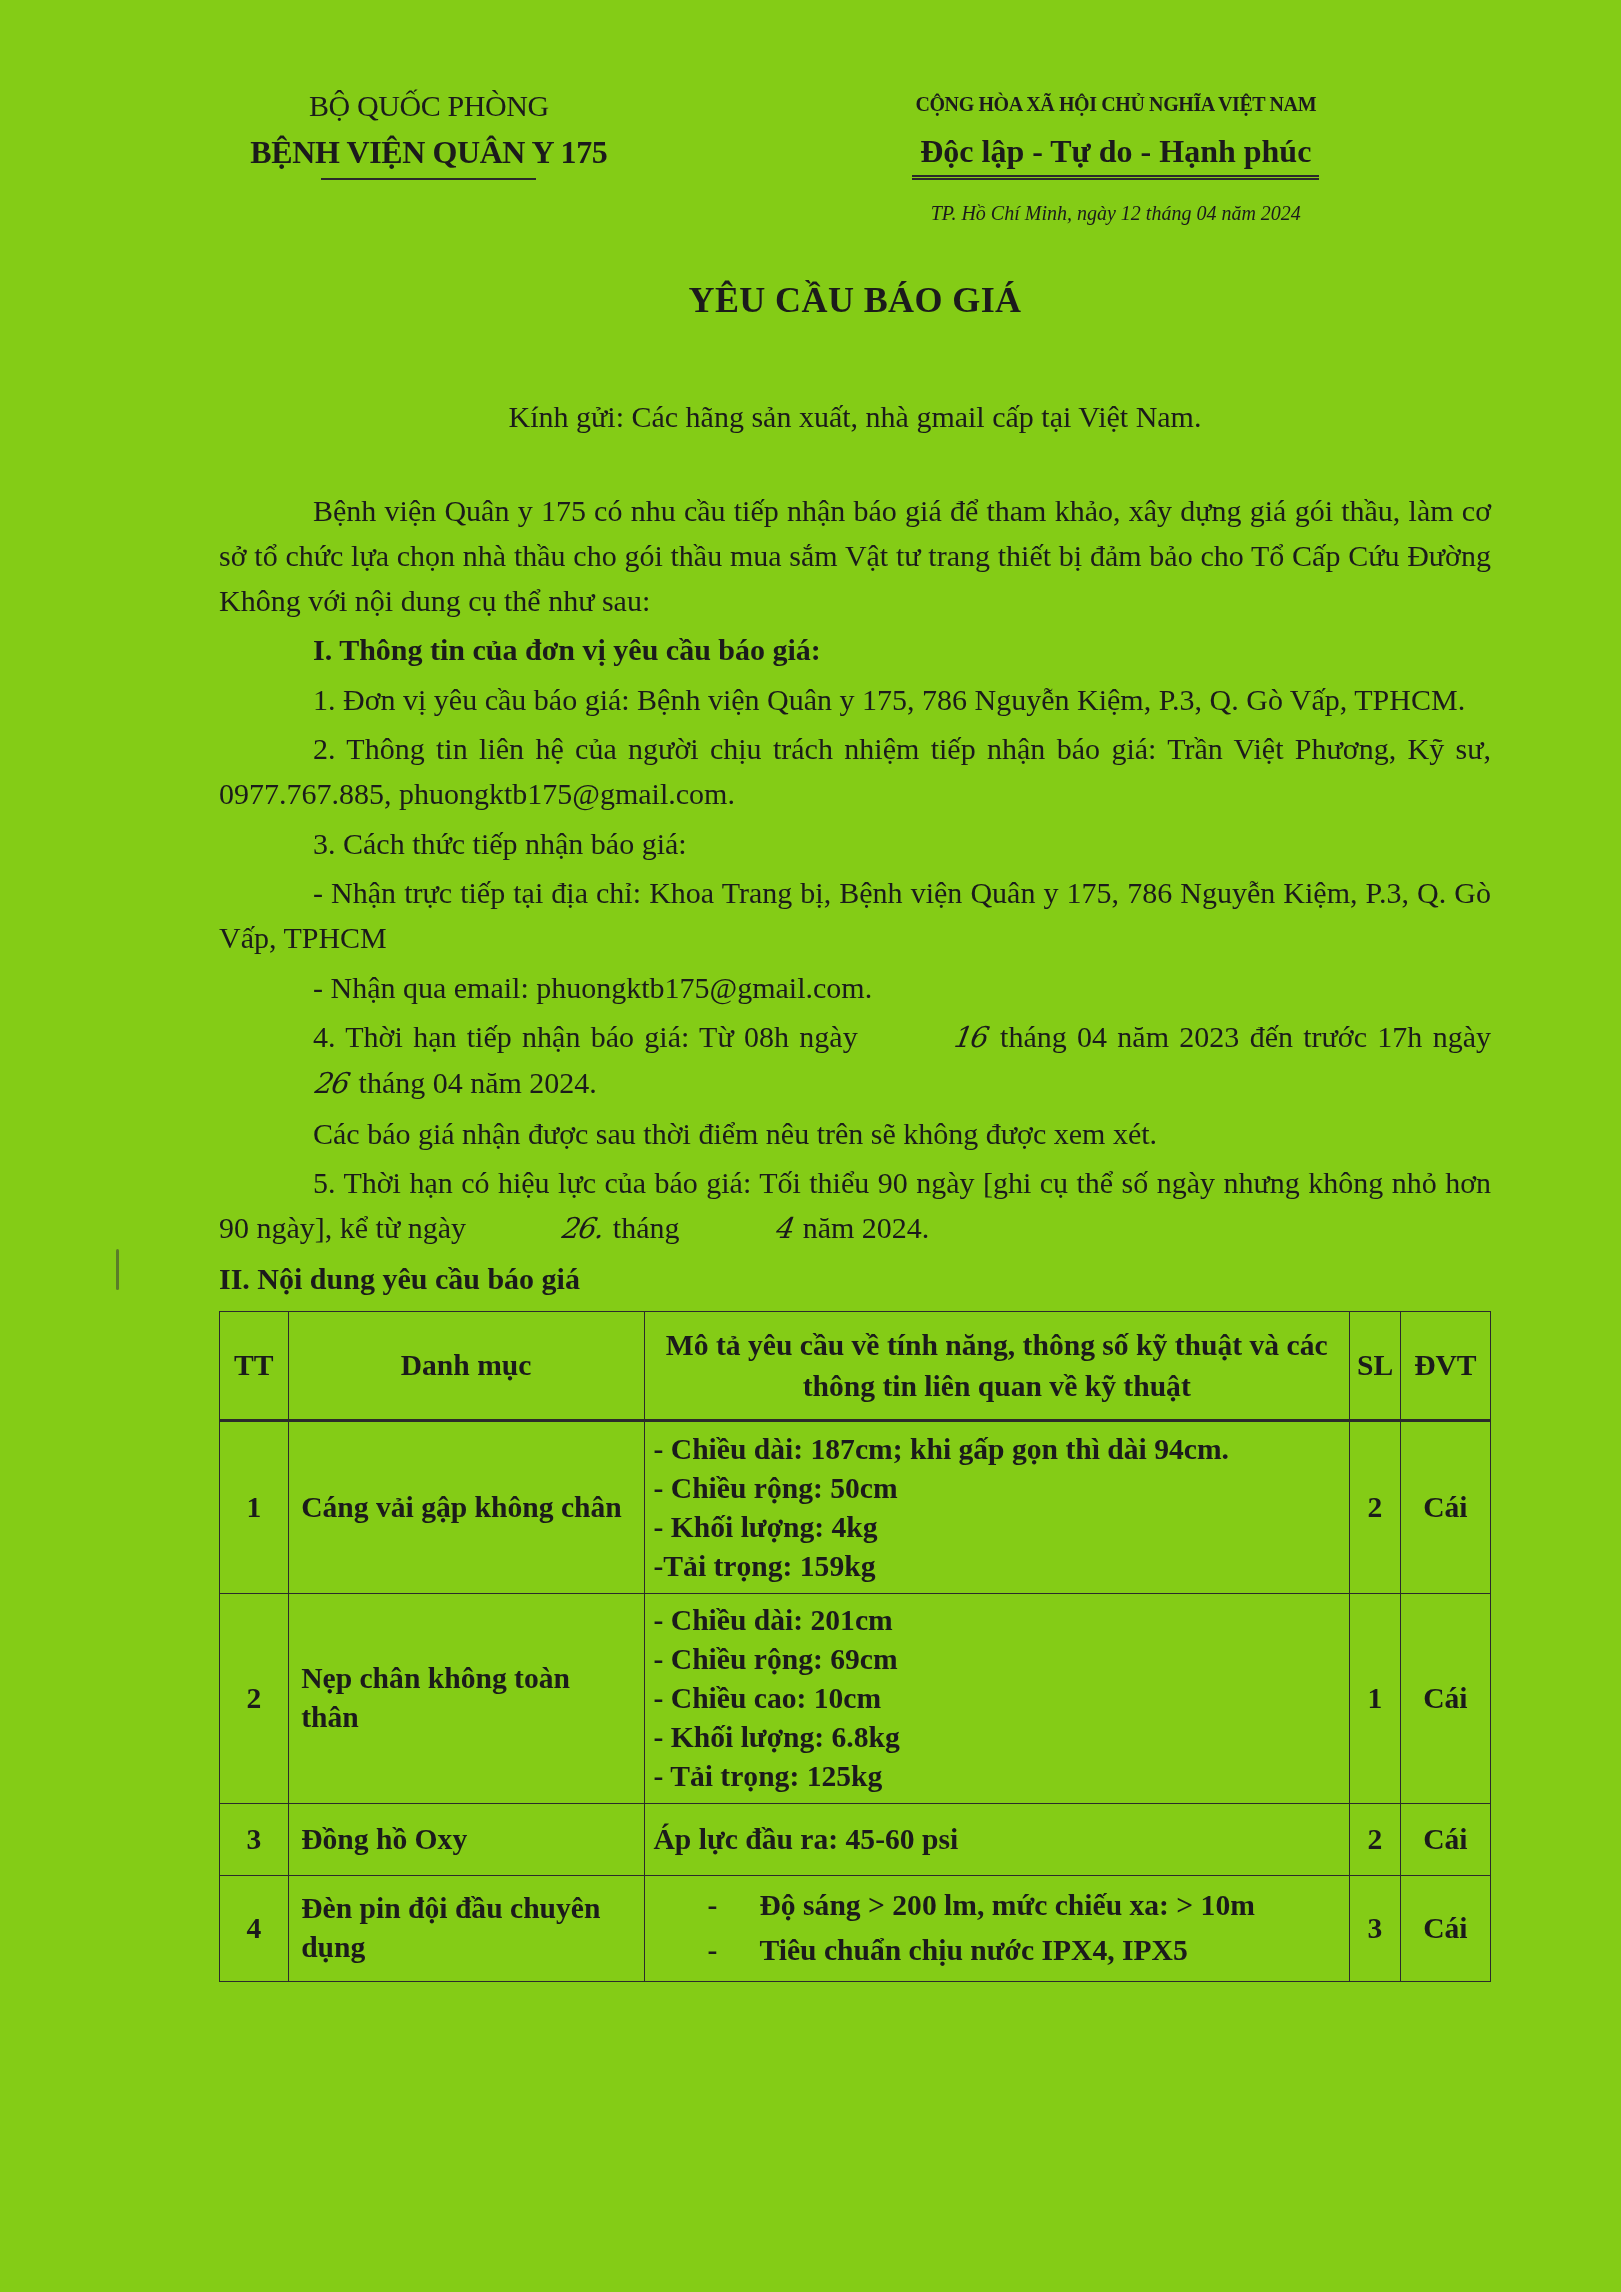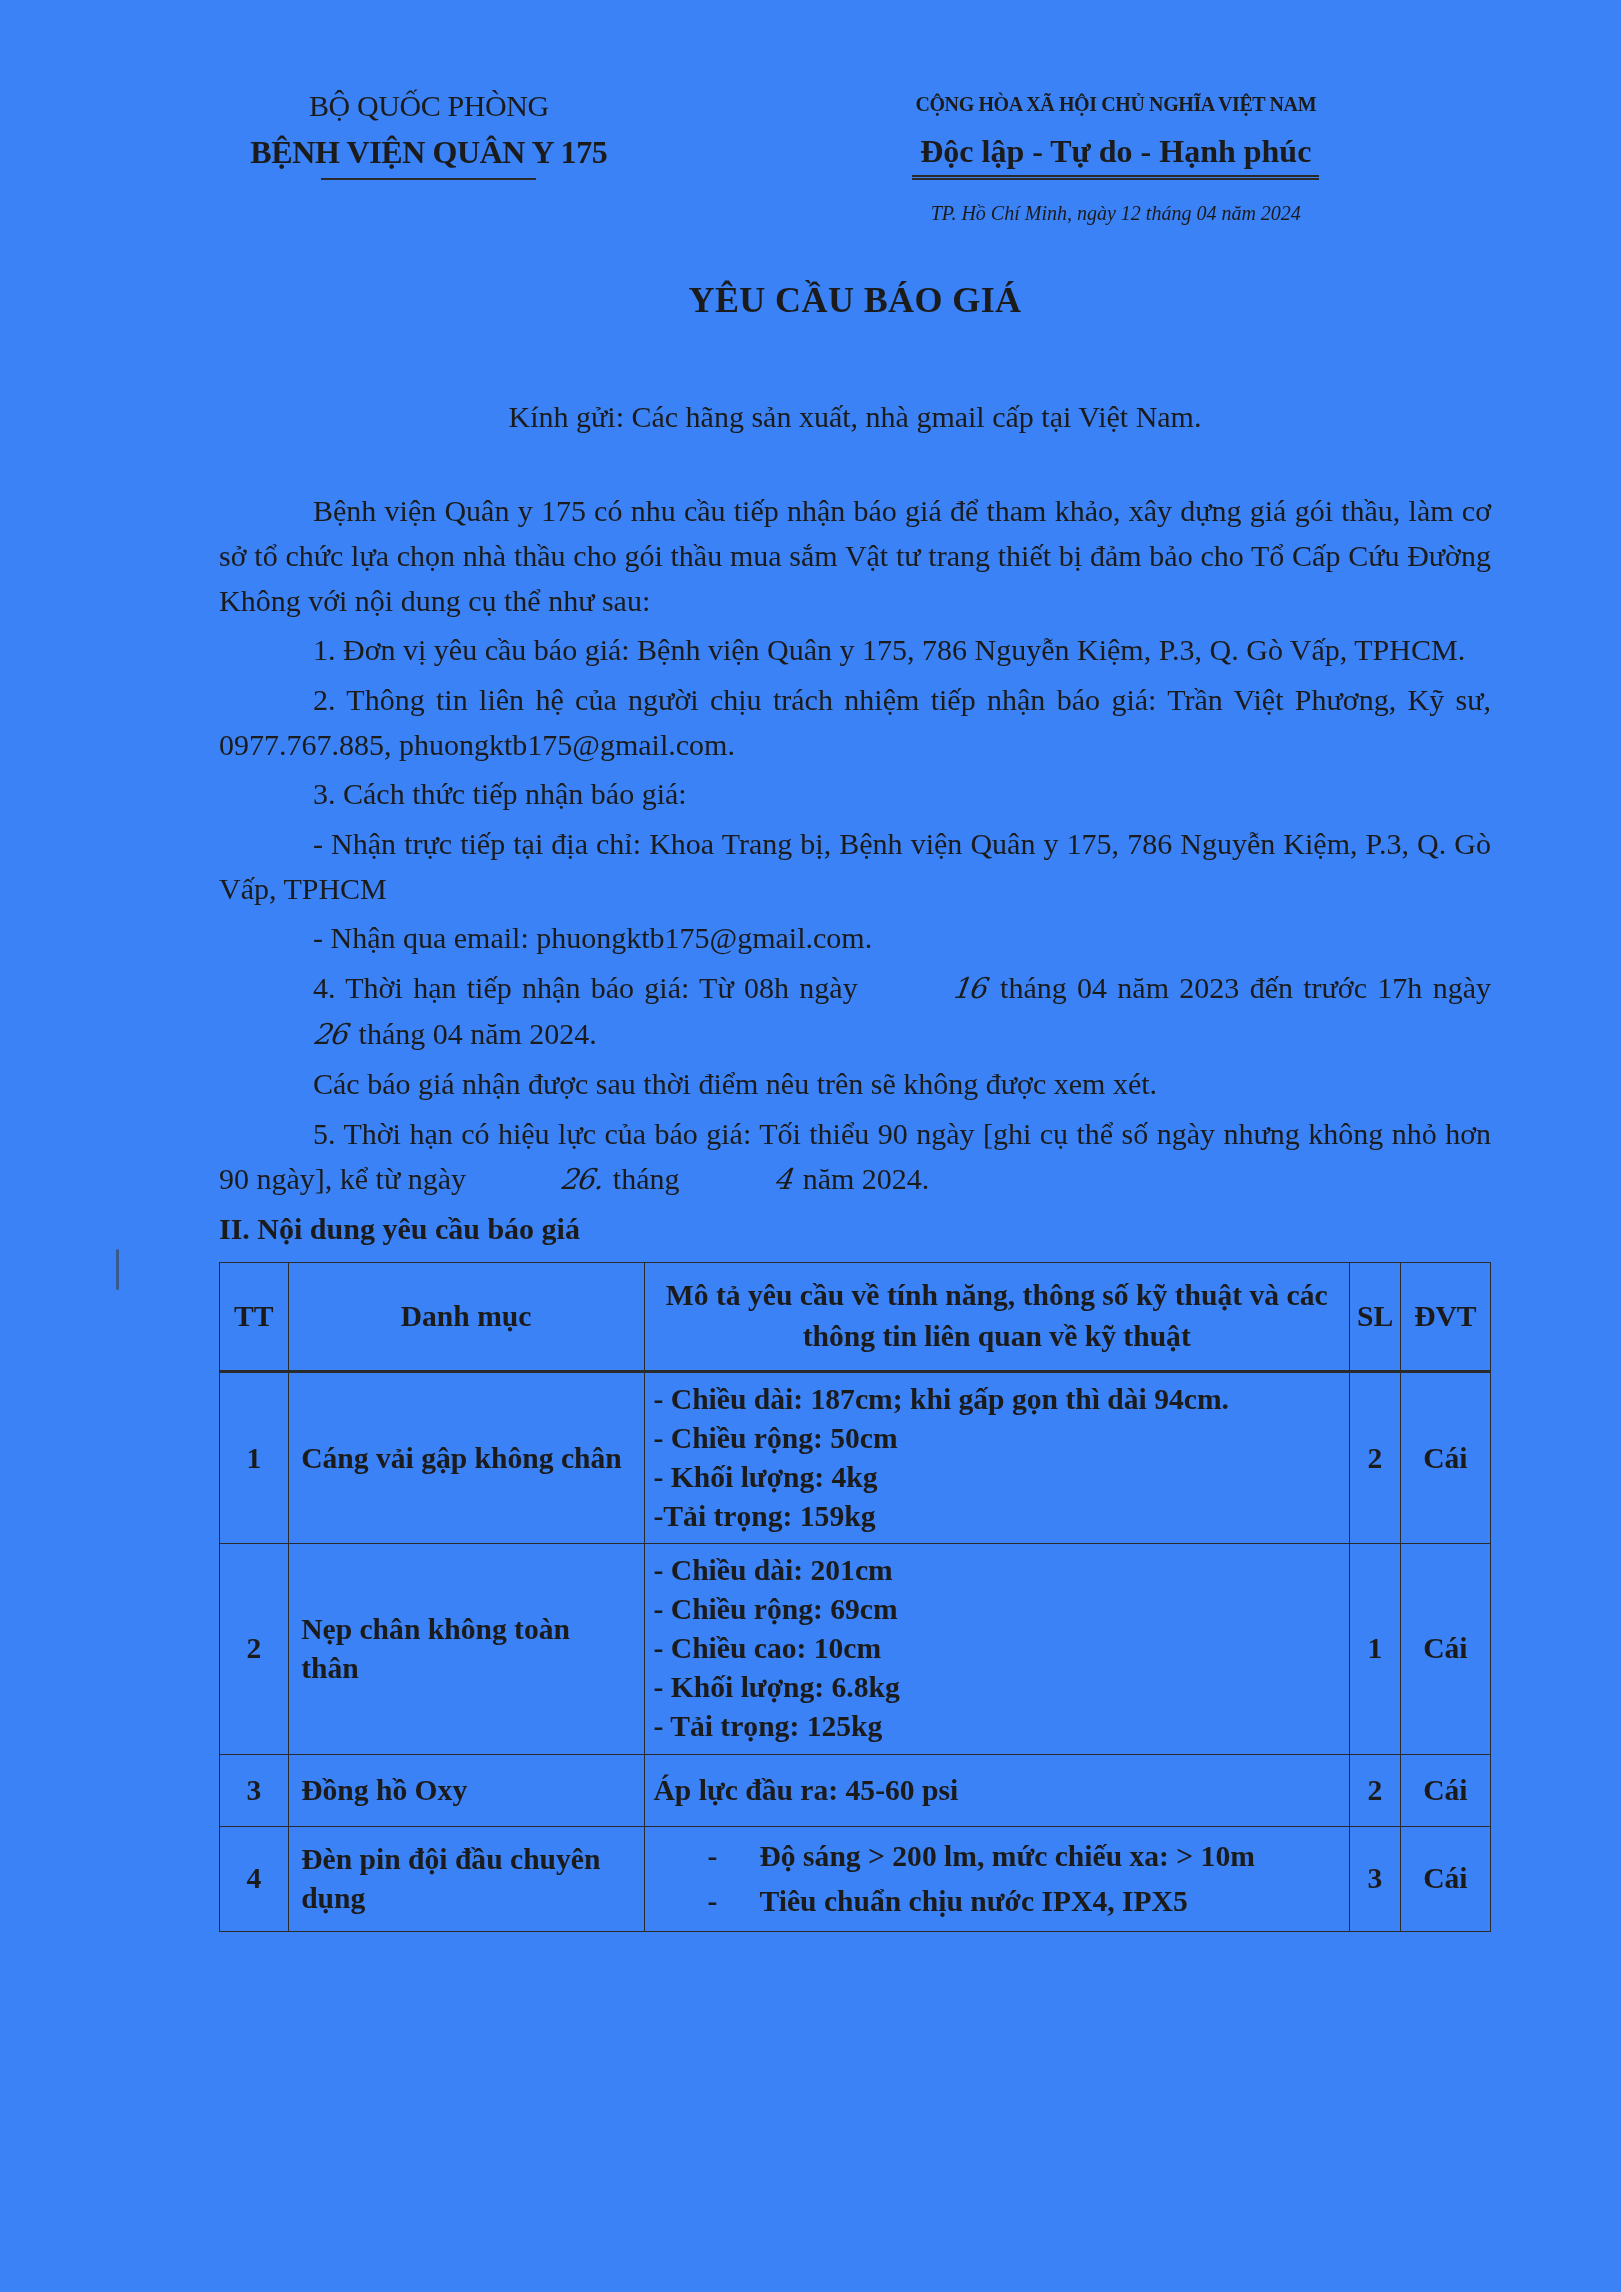--- a/index.html
+++ b/index.html
@@ -1,20 +1,20 @@
 <!DOCTYPE html>
 <html style="font-size:14.3px"><head>
 <meta charset="utf-8">
 <style>
   * { margin:0; padding:0; box-sizing:border-box; }
   html,body { background:#ffffff; }
   .page {
     position:relative;
     width:1622px; height:2293px;
-    background:#3b82f6;
+    background:#84cc16;
     overflow:hidden;
     font-family:"Liberation Serif","DejaVu Serif",serif;
     color:#1b1b1b;
   }
   .content {
     position:absolute; left:219px; top:82px; width:1272px;
   }
 
   
   .doc-header { display:flex; justify-content:space-between; align-items:flex-start; }
@@ -94,20 +94,21 @@
         <div class="u-motto"></div>
         <div class="date-line">TP. Hồ Chí Minh, ngày 12 tháng 04 năm 2024</div>
       </div>
     </div>
 
     <div class="doc-title">YÊU CẦU BÁO GIÁ</div>
     <div class="greeting">Kính gửi: Các hãng sản xuất, nhà gmail cấp tại Việt Nam.</div>
 
     <div class="body-block">
       <p class="para">Bệnh viện Quân y 175 có nhu cầu tiếp nhận báo giá để tham khảo, xây dựng giá gói thầu, làm cơ sở tổ chức lựa chọn nhà thầu cho gói thầu mua sắm Vật tư trang thiết bị đảm bảo cho Tổ Cấp Cứu Đường Không với nội dung cụ thể như sau:</p>
+      <p class="para bold">I. Thông tin của đơn vị yêu cầu báo giá:</p>
       <p class="para">1. Đơn vị yêu cầu báo giá: Bệnh viện Quân y 175, 786 Nguyễn Kiệm, P.3, Q. Gò Vấp, TPHCM.</p>
       <p class="para">2. Thông tin liên hệ của người chịu trách nhiệm tiếp nhận báo giá: Trần Việt Phương, Kỹ sư, 0977.767.885, phuongktb175@gmail.com.</p>
       <p class="para">3. Cách thức tiếp nhận báo giá:</p>
       <p class="para">- Nhận trực tiếp tại địa chỉ: Khoa Trang bị, Bệnh viện Quân y 175, 786 Nguyễn Kiệm, P.3, Q. Gò Vấp, TPHCM</p>
       <p class="para">- Nhận qua email: phuongktb175@gmail.com.</p>
 
       <p class="para"><span>4. Thời hạn tiếp nhận báo giá: Từ 08h ngày</span><span class="hw">16</span><span> tháng 04 năm 2023 đến trước 17h ngày</span><span class="hw">26</span><span> tháng 04 năm 2024.</span></p>
 
       <p class="para">Các báo giá nhận được sau thời điểm nêu trên sẽ không được xem xét.</p>
 

